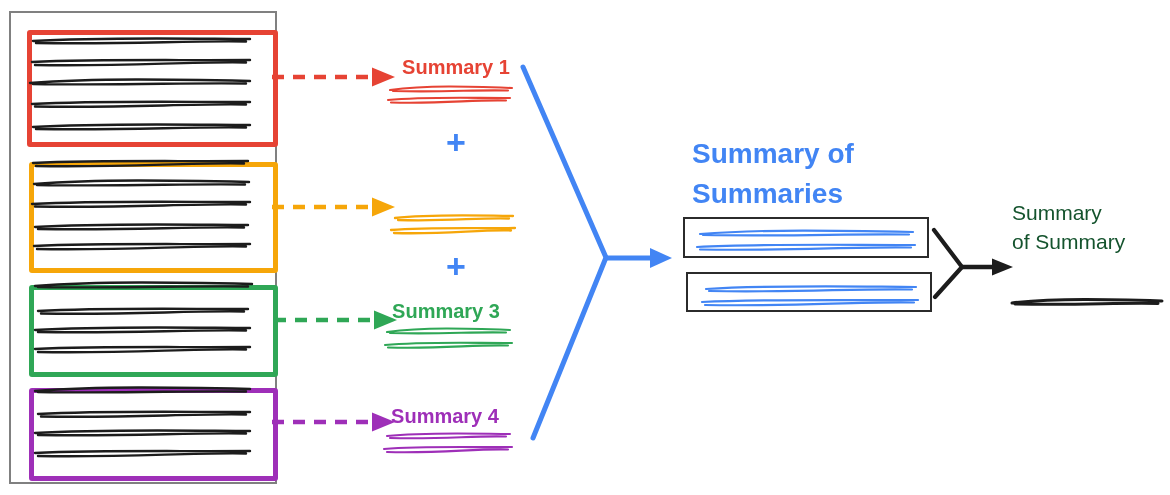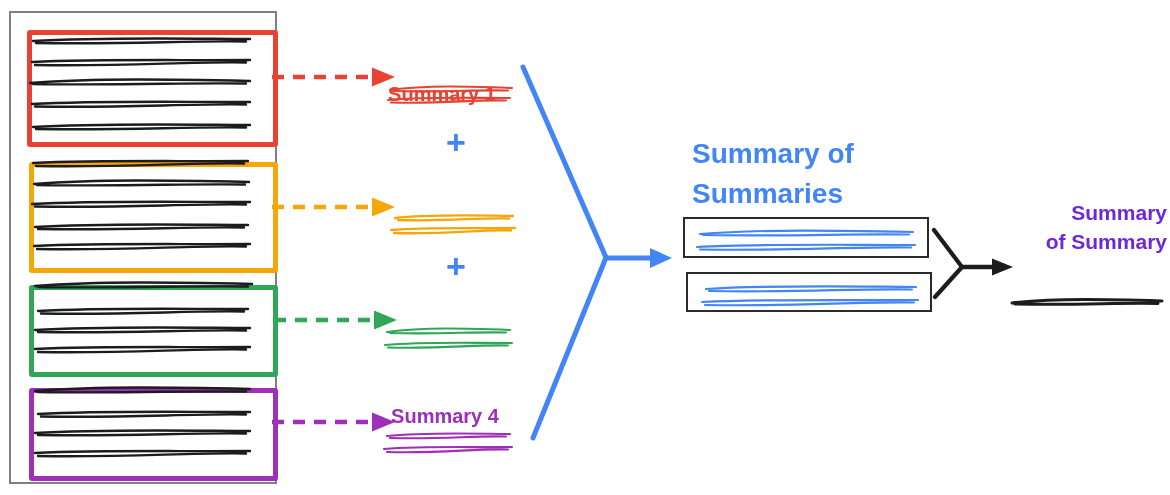--- a/index.html
+++ b/index.html
@@ -27,22 +27,22 @@
   
   .sum-label{position:absolute;width:124px;text-align:center;font-size:20px;font-weight:600;z-index:4;white-space:nowrap;}
   .c-red{color:var(--red);} .c-orange{color:var(--orange);} .c-green{color:var(--green);}
   .c-purple{color:var(--purple);}
   .plus{position:absolute;width:38px;text-align:center;font-size:34px;font-weight:700;color:var(--blue);line-height:40px;z-index:4;}
   .merged-title{position:absolute;left:692px;top:134px;width:226px;text-align:left;
     font-size:28px;line-height:40px;font-weight:700;color:var(--blue);z-index:4;}
   .sum-box{position:absolute;border:2px solid #2b2b2b;background:#ffffff;z-index:1;}
   .box-a{left:683px;top:217px;width:242px;height:37px;}
   .box-b{left:686px;top:272px;width:242px;height:36px;}
-  .final-label{position:absolute;left:1012px;top:198px;width:155px;text-align:right;
-    font-size:21px;line-height:29px;font-weight:700;color:#6d28d9;z-index:4;}
+  .final-label{position:absolute;left:1012px;top:198px;width:155px;text-align:left;
+    font-size:21px;line-height:29px;font-weight:400;color:#14532d;z-index:4;}
 </style>
 </head>
 <body>
 
 <div class="canvas">
 
   <div class="abs outer-panel">
     <div class="doc-box doc-red"></div>
     <div class="doc-box doc-orange"></div>
     <div class="doc-box doc-green"></div>
@@ -108,21 +108,22 @@
       <path d="M 385 345 C 423.1 341.5, 467.55 343, 512 343 M 388 347.5 C 442.15 349, 473.9 344.5, 508 345.5" fill="none" stroke="#2fa756" stroke-width="2.1" stroke-linecap="round"></path>
       <path d="M 387 436 C 423.9 432, 466.95 433.5, 510 434 M 390 438 C 442.35 439.5, 473.1 435.5, 506 436.5" fill="none" stroke="#9e2fb8" stroke-width="2.1" stroke-linecap="round"></path>
       <path d="M 384 449 C 422.4 446, 467.2 447.5, 512 447 M 387 452 C 441.6 453.5, 473.6 448.5, 508 449.5" fill="none" stroke="#9e2fb8" stroke-width="2.1" stroke-linecap="round"></path>
       <path d="M 700 234 C 763.9 229, 838.45 230.5, 913 232 M 703 235 C 795.85 236.5, 849.1 233.5, 909 234.5" fill="none" stroke="#4285f4" stroke-width="2.2" stroke-linecap="round"></path>
       <path d="M 697 247 C 762.4 243.5, 838.7 245, 915 245 M 700 249.5 C 795.1 251, 849.6 246.5, 911 247.5" fill="none" stroke="#4285f4" stroke-width="2.2" stroke-linecap="round"></path>
       <path d="M 706 289 C 769 285, 842.5 286.5, 916 287 M 709 291 C 800.5 292.5, 853 288.5, 912 289.5" fill="none" stroke="#4285f4" stroke-width="2.2" stroke-linecap="round"></path>
       <path d="M 702 302 C 766.8 299, 842.4 300.5, 918 300 M 705 305 C 799.2 306.5, 853.2 301.5, 914 302.5" fill="none" stroke="#4285f4" stroke-width="2.2" stroke-linecap="round"></path>
       <path d="M 1012 303 C 1057 298, 1109.5 299.5, 1162 301 M 1015 304 C 1079.5 305.5, 1117 302.5, 1158 303.5" fill="none" stroke="#1c1c1c" stroke-width="3" stroke-linecap="round"></path>
     </svg>
 
-  <div class="sum-label c-red" style="left:380px;top:56px;margin-top:27px;">Summary 1</div>
+  <div class="sum-label c-red" style="left:394px;top:56px;">Summary 1</div>
+  <div class="sum-label c-green" style="left:384px;top:300px;">Summary 3</div>
   <div class="sum-label c-purple" style="left:383px;top:405px;">Summary 4</div>
 
   <div class="plus" style="left:437px;top:122px;">+</div>
   <div class="plus" style="left:437px;top:246px;">+</div>
 
   <div class="merged-title">Summary of Summaries</div>
 
   <div class="final-label">
     <div>Summary</div>
     <div>of Summary</div>

